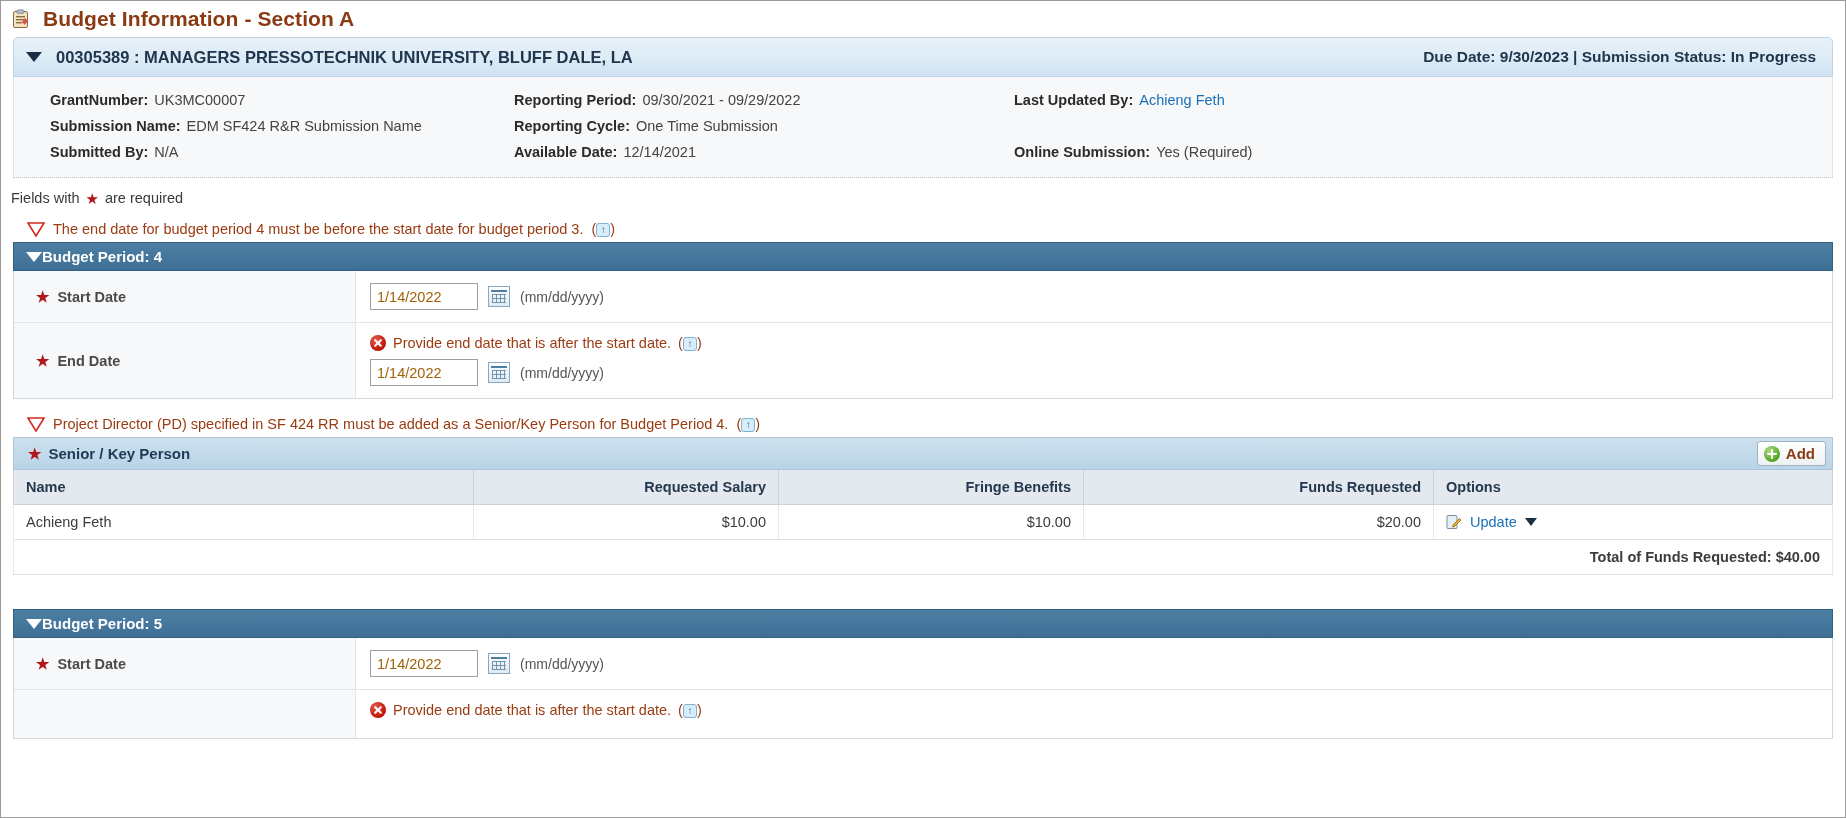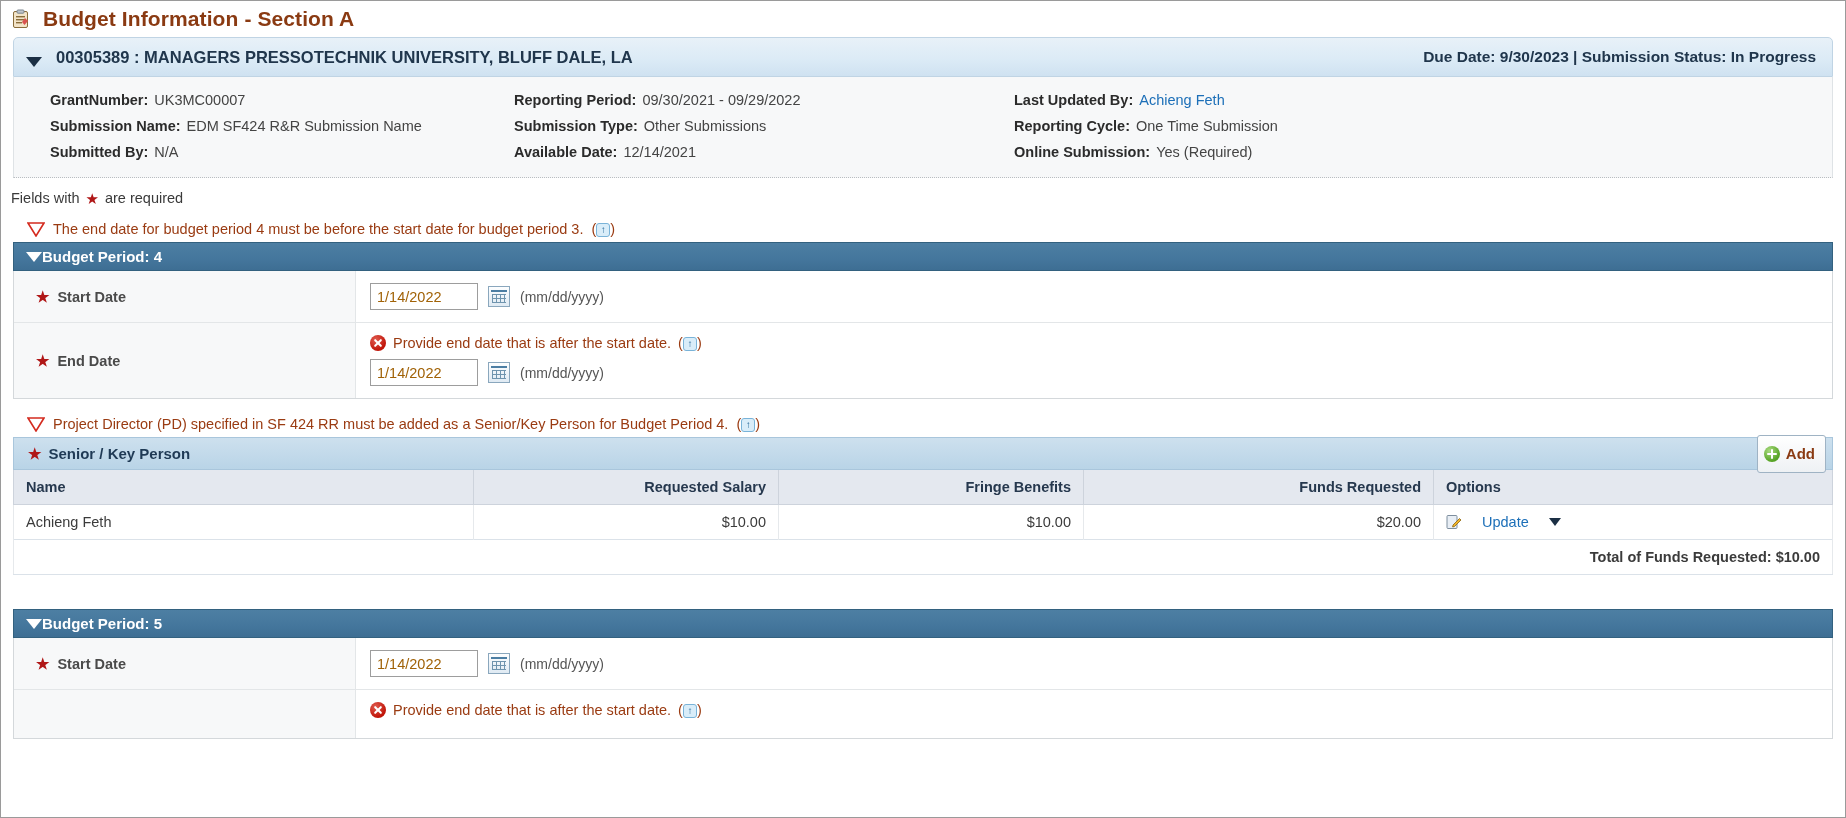--- a/index.html
+++ b/index.html
@@ -42,21 +42,21 @@
   .grant-banner {
     height:40px;
     background:linear-gradient(to bottom,#e8f1f8 0%, #dcebf6 55%, #cfe2f1 100%);
     border:1px solid #c0d4e4;
     border-radius:5px 5px 0 0;
     display:flex;
     align-items:center;
     justify-content:space-between;
     padding:0 16px 0 12px;
   }
-  .banner-left { display:flex; align-items:flex-end; gap:14px; }
+  .banner-left { display:flex; align-items:center; gap:14px; }
   .tri-down {
     width:0;height:0;
     border-left:8px solid transparent;
     border-right:8px solid transparent;
     border-top:10px solid #1b2f44;
     cursor:pointer;
   }
   .banner-title {
     font-size:16.5px; font-weight:bold; color:#20364c; white-space:nowrap;
   }
@@ -210,21 +210,21 @@
     display:flex; align-items:center; justify-content:space-between;
     padding:0 6px 0 14px;
   }
   .skp-title { font-weight:bold; color:#1f3a55; font-size:15px; display:flex; align-items:center; gap:7px; }
   .add-btn {
     display:flex; align-items:center; gap:6px;
     background:linear-gradient(to bottom,#ffffff,#eef1f4);
     border:1px solid #9fb3c4;
     border-radius:3px;
     padding:2px 10px 2px 6px;
-    height:38px;
+    height:25px;
     cursor:pointer;
     font-size:15px; font-weight:bold; color:#8a3a12;
   }
   .plus-circle {
     width:16px;height:16px;border-radius:50%;
     background:radial-gradient(circle at 35% 30%, #a9db80, #55a223 70%);
     position:relative;flex:0 0 auto;
   }
   .plus-circle::before, .plus-circle::after {
     content:""; position:absolute; background:#fff; border-radius:1px;
@@ -245,21 +245,21 @@
   table.skp th.r { text-align:right; }
   table.skp td {
     border-left:1px solid #e6e9ec;
     border-right:1px solid #e6e9ec;
     font-size:14.5px; color:#3b3b3b;
     padding:9px 12px;
     background:#ffffff;
   }
   td.r { text-align:right; }
   td.l { text-align:left; }
-  .update-cell { display:flex; align-items:center; gap:20px; }
+  .update-cell { display:flex; align-items:center; gap:8px; }
   .update-link { color:#1c6fb8; cursor:pointer; font-size:14.5px; }
   .pencil-icon { width:16px; height:16px; position:relative; flex:0 0 auto; }
   .caret-small {
     width:0;height:0;
     border-left:6px solid transparent;
     border-right:6px solid transparent;
     border-top:8px solid #1b2f44;
     cursor:pointer;
   }
   .total-row td {
@@ -313,24 +313,20 @@
         </div>
         <div class="meta-cell mc3">
           <span class="meta-label">Last Updated By:</span>
           <span class="meta-value link">Achieng Feth</span>
         </div>
       </div>
       <div class="meta-row">
         <div class="meta-cell mc1">
           <span class="meta-label">Submission Name:</span>
           <span class="meta-value">EDM SF424 R&amp;R Submission Name</span>
-        </div>
-        <div class="meta-cell mc2">
-          <span class="meta-label">Submission Type:</span>
-          <span class="meta-value">Other Submissions</span>
         </div>
         <div class="meta-cell mc3">
           <span class="meta-label">Reporting Cycle:</span>
           <span class="meta-value">One Time Submission</span>
         </div>
       </div>
       <div class="meta-row">
         <div class="meta-cell mc1">
           <span class="meta-label">Submitted By:</span>
           <span class="meta-value">N/A</span>
@@ -451,21 +447,21 @@
                   <rect x="1" y="1.5" width="10" height="13" rx="1" fill="#e8eef5" stroke="#7d8e9e"></rect>
                   <path d="M7 11 L13.5 4.5 L15 6 L8.5 12.5 L6.6 13 Z" fill="#f0b429" stroke="#8a6410" stroke-width="0.8"></path>
                 </svg>
               </span>
               <span class="update-link">Update</span>
               <span class="caret-small"></span>
             </span>
           </td>
         </tr>
         <tr class="total-row">
-          <td colspan="5">Total of Funds Requested: $10.00</td>
+          <td colspan="5">Total of Funds Requested: $40.00</td>
         </tr>
       </tbody>
     </table>
   </div>
 
   <div class="gap"></div>
 
   <div class="section-wrap">
     <div class="bp-header">
       <span class="tri-down-w"></span>

